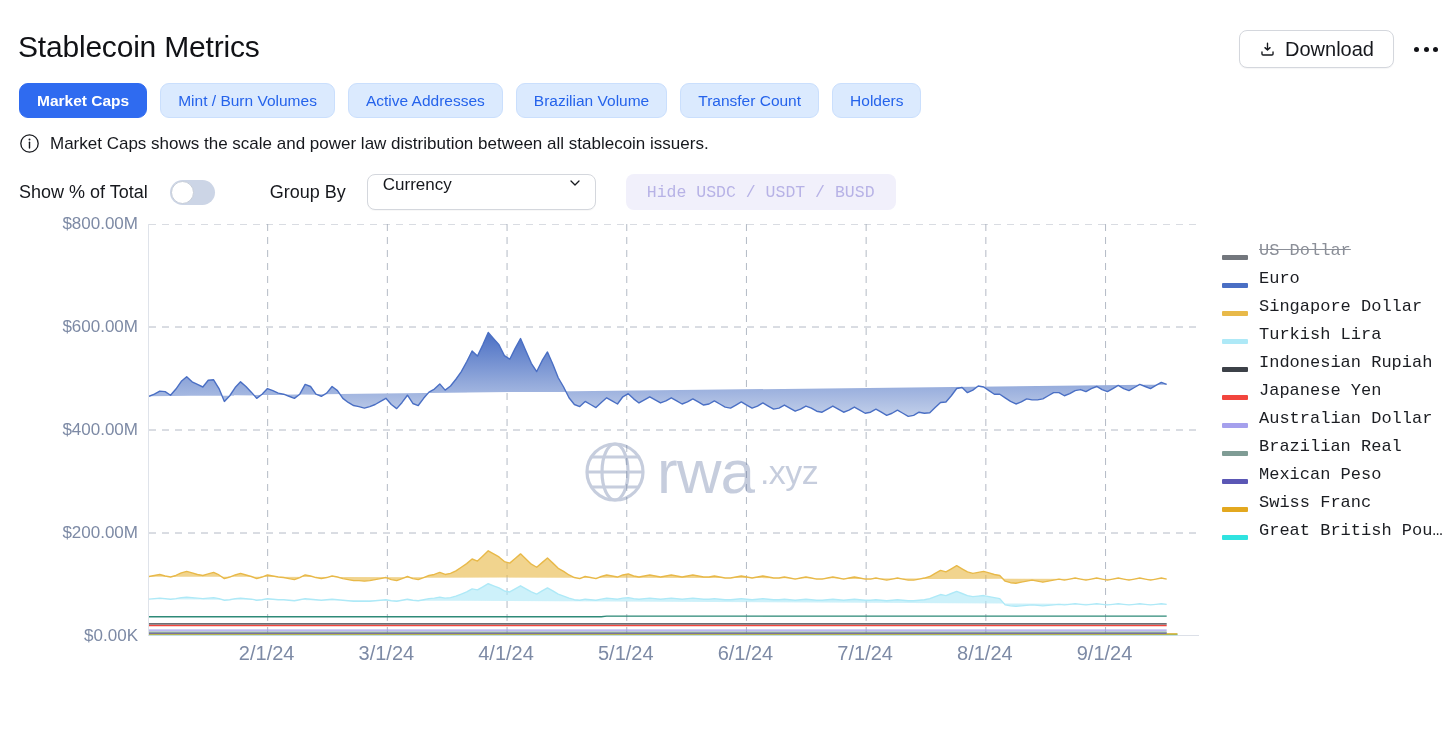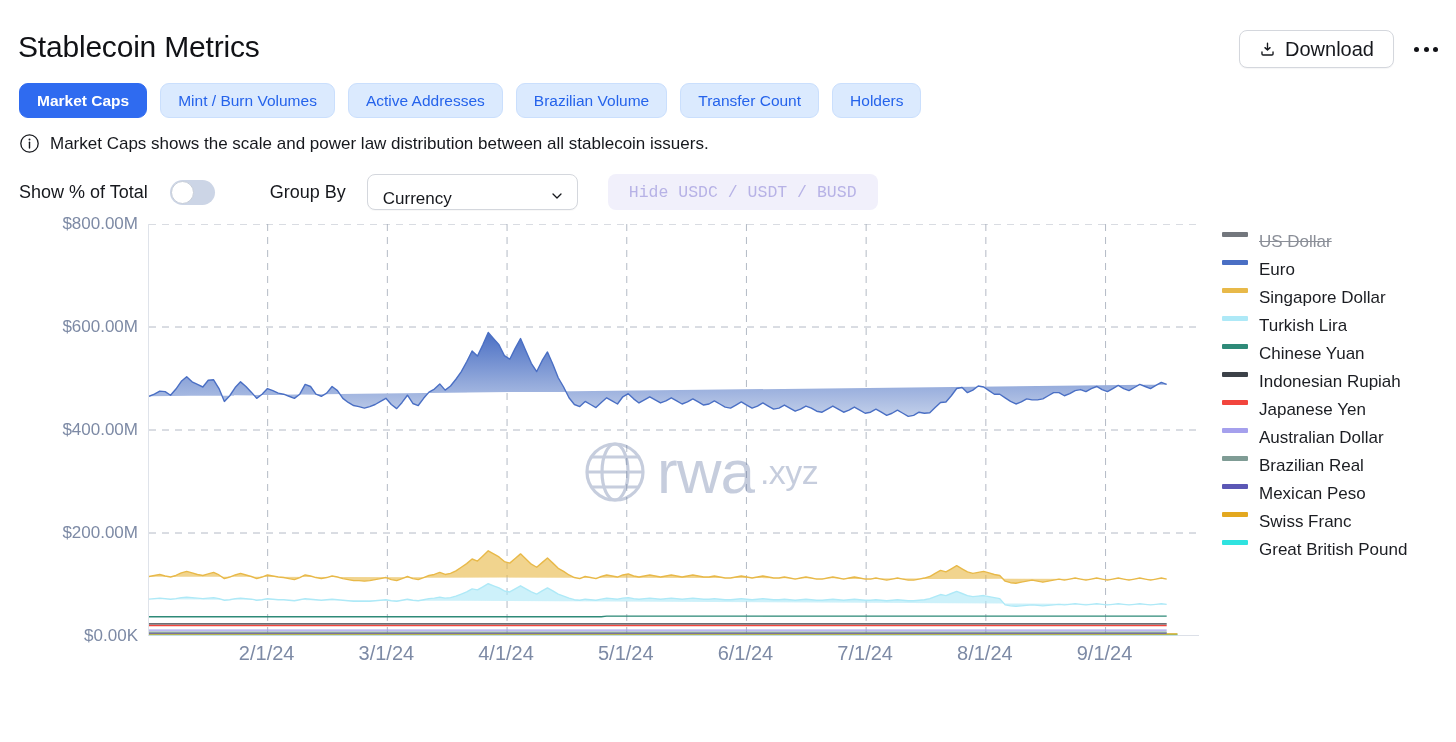--- a/index.html
+++ b/index.html
@@ -52,22 +52,22 @@
   .toggle {
     width: 45px; height: 25px; border-radius: 13px; background: #ccd5e6;
     position: relative; margin-left: 14px; cursor: pointer; flex: 0 0 45px;
   }
   .toggle .knob {
     position: absolute; left: 1px; top: 1px; width: 23px; height: 23px;
     border-radius: 50%; background: #ffffff; border: 1px solid #c6cdd8;
   }
   .group-by-label { font-size: 18px; color: #16181d; margin-left: 47px; }
   .select {
-    margin-left: 13px; width: 211px; height: 36px; border: 1px solid #d4d7dd;
-    border-radius: 8px; background: #ffffff; display: flex; align-items: flex-end;
+    margin-left: 13px; width: 229px; height: 36px; border: 1px solid #d4d7dd;
+    border-radius: 8px; background: #ffffff; display: flex; align-items: flex-start;
     justify-content: space-between; padding: 0 12px 0 15px; cursor: pointer;
     font-size: 17px; color: #16181d;
     box-shadow: 0 1px 1px rgba(16,24,40,0.03);
   }
   .hide-btn {
     margin-left: 22px; height: 36px; padding: 0 21px; border-radius: 8px;
     background: #f1f0fb; color: #b7b2e6; font-size: 16.5px;
     display: flex; align-items: center; cursor: pointer; border: none;
     font-family: Liberation Mono, monospace;
   }
@@ -92,21 +92,21 @@
   .wm-sub { font-size: 34px; color: #5a6f9e; letter-spacing: -0.5px; }
 
   .x-labels { position: absolute; left: 148px; top: 430px; width: 1050px; height: 36px; }
   .x-label {
     position: absolute; transform: translateX(-50%);
     font-size: 20px; color: #7d8aa5; white-space: nowrap;
   }
 
   
   .legend { position: absolute; left: 1222px; top: 232px; width: 226px; }
-  .legend-row { display: flex; align-items: flex-start; height: 28px; cursor: pointer; }
+  .legend-row { display: flex; align-items: flex-end; height: 28px; cursor: pointer; font-family: Liberation Mono, monospace; }
   .legend-swatch { width: 26px; height: 5px; border-radius: 1px; flex: 0 0 26px; }
   .legend-text {
     margin-left: 11px; font-size: 17px; color: #1b1d22; white-space: nowrap;
     overflow: hidden; text-overflow: ellipsis;
   }
   .legend-row.disabled .legend-text { color: #8b8f98; text-decoration: line-through; }
 </style>
 </head>
 <body>
 
@@ -250,24 +250,20 @@
       </div>
       <div class="legend-row">
         <span class="legend-swatch" style="background: rgb(232, 185, 73);"></span>
         <span class="legend-text">Singapore Dollar</span>
       </div>
       <div class="legend-row">
         <span class="legend-swatch" style="background: rgb(174, 233, 247);"></span>
         <span class="legend-text">Turkish Lira</span>
       </div>
       <div class="legend-row">
-        <span class="legend-swatch" style="background: rgb(46, 138, 120);"></span>
-        <span class="legend-text">Chinese Yuan</span>
-      </div>
-      <div class="legend-row">
         <span class="legend-swatch" style="background: rgb(60, 65, 72);"></span>
         <span class="legend-text">Indonesian Rupiah</span>
       </div>
       <div class="legend-row">
         <span class="legend-swatch" style="background: rgb(242, 69, 61);"></span>
         <span class="legend-text">Japanese Yen</span>
       </div>
       <div class="legend-row">
         <span class="legend-swatch" style="background: rgb(165, 160, 237);"></span>
         <span class="legend-text">Australian Dollar</span>

